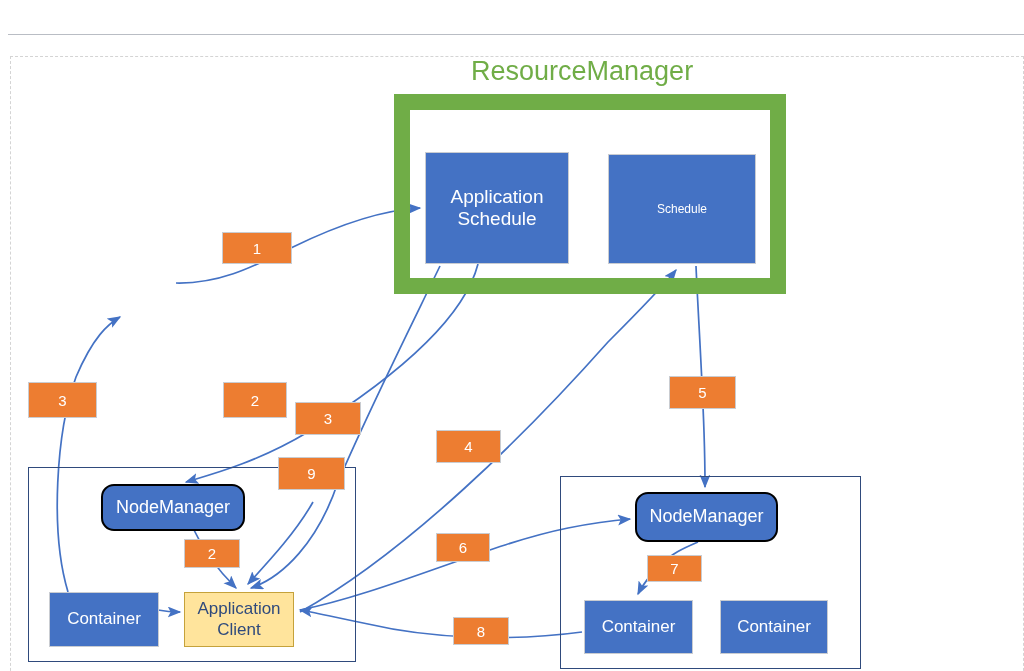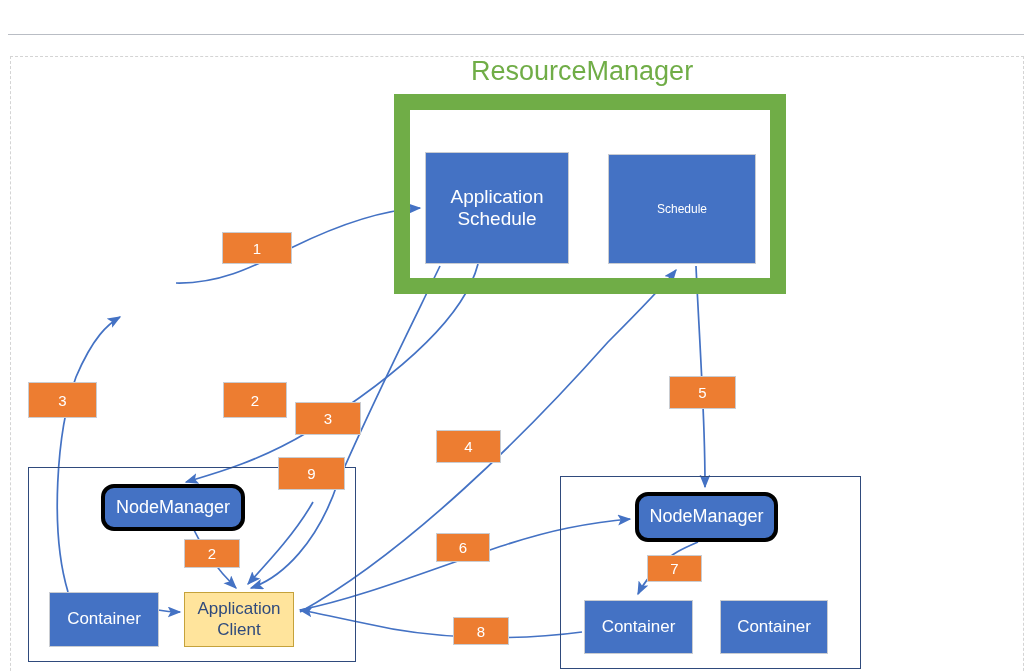--- a/index.html
+++ b/index.html
@@ -50,21 +50,21 @@
     text-align: center;
     line-height: 1.18;
   }
   .blue-box {
     background: #4472c4;
     border: 1px solid #c9ccd1;
     color: #ffffff;
   }
   .rounded-box {
     background: #4472c4;
-    border: 4px solid #000000;
+    border: 2px solid #000000;
     border-radius: 13px;
     color: #ffffff;
   }
   .ellipse {
     background: #4472c4;
     border: 1px solid #c9ccd1;
     border-radius: 50%;
     color: #ffffff;
   }
   .yellow-box {

